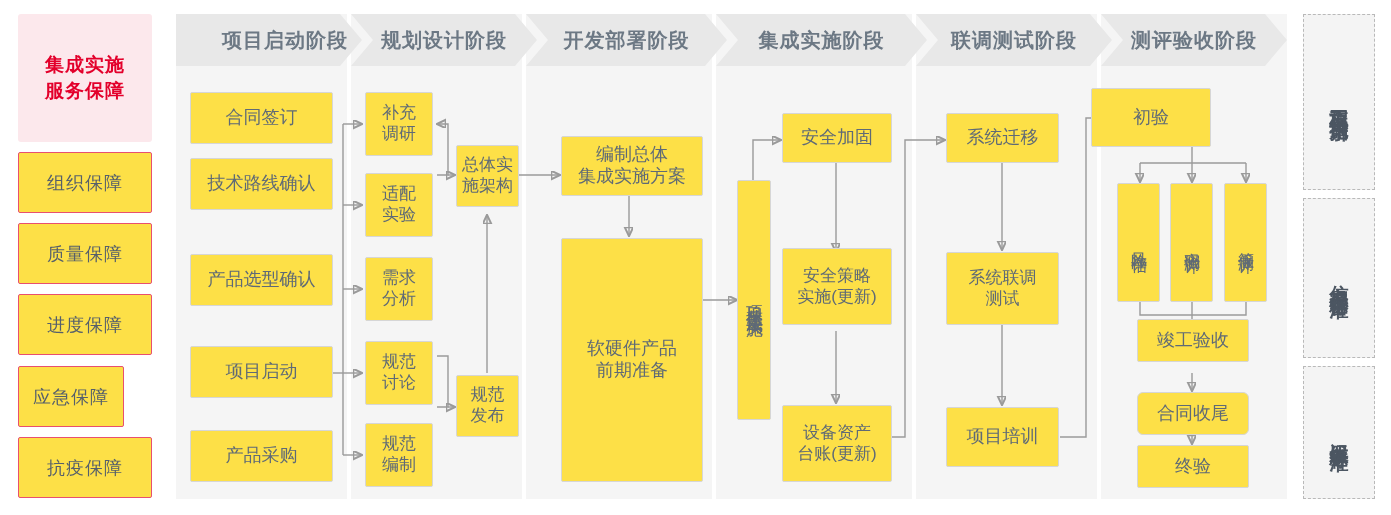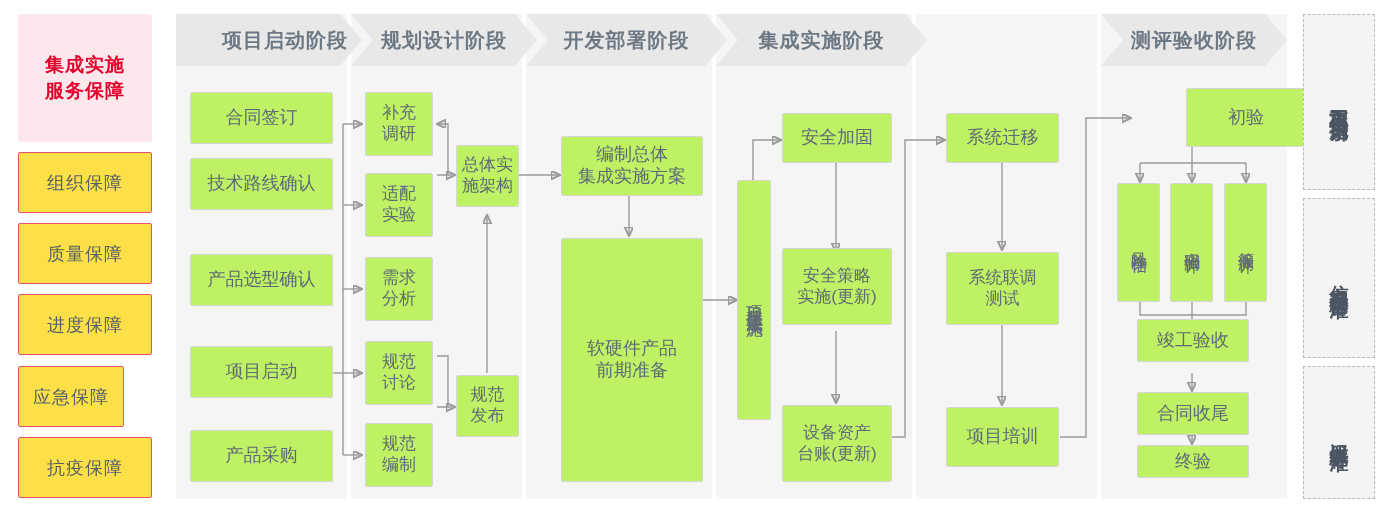--- a/index.html
+++ b/index.html
@@ -43,21 +43,21 @@
   }
   .phase-head.notch{
     clip-path:polygon(0 0, calc(100% - 22px) 0, 100% 50%, calc(100% - 22px) 100%, 0 100%, 22px 50%);
   }
 
   
   .phase-panel{background:#f5f5f5;}
 
   
   .node{
-    background:#bef264;border:1px solid #d6d6d6;border-radius:2px;
+    background:#fde047;border:1px solid #d6d6d6;border-radius:2px;
     color:#5f6a76;
     display:flex;align-items:center;justify-content:center;text-align:center;
     line-height:1.22;
   }
   .node.vert{
     writing-mode:vertical-rl;text-orientation:upright;
     letter-spacing:2px;line-height:1.05;
   }
   .f18{font-size:18px;}
   .f17{font-size:17px;}
@@ -98,20 +98,21 @@
   <div class="abs phase-panel" style="left:351px;top:14px;width:171px;height:485px;"></div>
   <div class="abs phase-panel" style="left:526px;top:14px;width:186px;height:485px;"></div>
   <div class="abs phase-panel" style="left:716px;top:14px;width:196px;height:485px;"></div>
   <div class="abs phase-panel" style="left:916px;top:14px;width:181px;height:485px;"></div>
   <div class="abs phase-panel" style="left:1101px;top:14px;width:186px;height:485px;"></div>
 
   <div class="abs phase-head first" style="left:176px;top:14px;width:186px;height:52px;z-index:5;padding-left:32px;">项目启动阶段</div>
   <div class="abs phase-head notch" style="left:526px;top:14px;width:201px;height:52px;z-index:5;">开发部署阶段</div>
   <div class="abs phase-head notch" style="left:351px;top:14px;width:186px;height:52px;z-index:5;">规划设计阶段</div>
   <div class="abs phase-head notch" style="left:716px;top:14px;width:211px;height:52px;z-index:5;">集成实施阶段</div>
+  <div class="abs phase-head notch" style="left:916px;top:14px;width:196px;height:52px;z-index:5;">联调测试阶段</div>
   <div class="abs phase-head notch" style="left:1101px;top:14px;width:186px;height:52px;z-index:5;">测评验收阶段</div>
 
   <svg id="wires" viewBox="0 0 1391 515" xmlns="http://www.w3.org/2000/svg">
     <defs>
       <marker id="ah" markerWidth="7" markerHeight="7" refX="6.2" refY="3" orient="auto">
         <path d="M0,0 L6.4,3 L0,6 z" fill="#9a9a9a" stroke="none"></path>
       </marker>
       <marker id="ahl" markerWidth="7" markerHeight="7" refX="6.2" refY="3" orient="auto">
         <path d="M0,0 L6.4,3 L0,6 z" fill="#9a9a9a" stroke="none"></path>
       </marker>
@@ -244,25 +245,25 @@
 
   <div class="abs node f18" style="left:946px;top:113px;width:113px;height:50px;">系统迁移</div>
   <div class="abs node f17" style="left:946px;top:252px;width:113px;height:73px;">
     <div>
       <div>系统联调</div>
       <div>测试</div>
     </div>
   </div>
   <div class="abs node f18" style="left:946px;top:407px;width:113px;height:60px;">项目培训</div>
 
-  <div class="abs node f18" style="left:1186px;top:88px;width:120px;height:59px;">初验</div>
+  <div class="abs node f18" style="left:1091px;top:88px;width:120px;height:59px;">初验</div>
   <div class="abs node vert f16" style="left:1117px;top:183px;width:43px;height:119px;">风险评估</div>
   <div class="abs node vert f16" style="left:1170px;top:183px;width:43px;height:119px;">密码测评</div>
   <div class="abs node vert f16" style="left:1224px;top:183px;width:43px;height:119px;">等保测评</div>
   <div class="abs node f18" style="left:1137px;top:319px;width:112px;height:43px;">竣工验收</div>
-  <div class="abs node f18" style="left:1137px;top:392px;width:112px;height:43px;">合同收尾</div>
-  <div class="abs node f18" style="left:1137px;top:445px;width:112px;height:33px;">终验</div>
+  <div class="abs node f18" style="left:1137px;top:392px;width:112px;height:43px;border-radius:6px;">合同收尾</div>
+  <div class="abs node f18" style="left:1137px;top:445px;width:112px;height:43px;">终验</div>
 
   <div class="abs std-box" style="left:1303px;top:14px;width:72px;height:176px;">工程项目实施指引</div>
   <div class="abs std-box" style="left:1303px;top:198px;width:72px;height:160px;">信息安全保密标准</div>
   <div class="abs std-box" style="left:1303px;top:366px;width:72px;height:133px;">运维服务标准</div>
 
 </div>
 
 </body></html>

